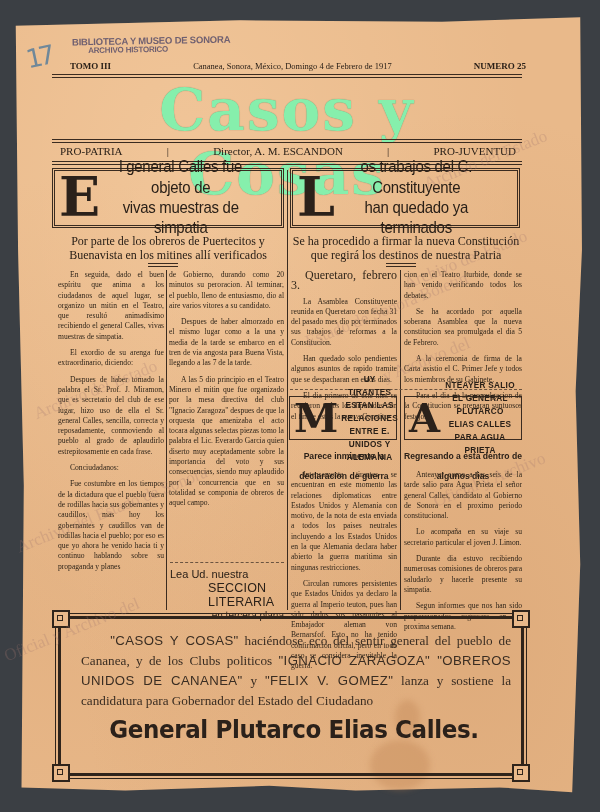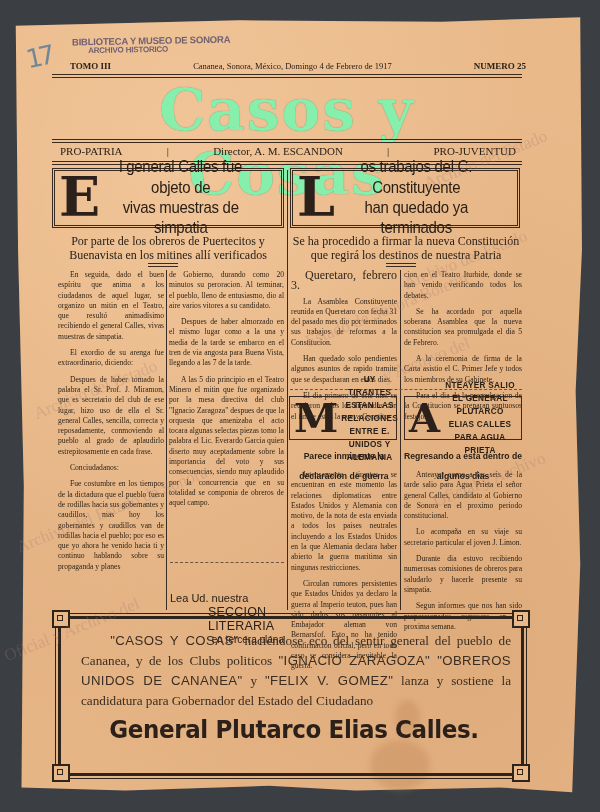--- a/index.html
+++ b/index.html
@@ -82,21 +82,21 @@
   .smallbox .sbtext {
     font-family:"Liberation Sans", sans-serif; font-weight:bold;
     font-size:8.2px; line-height:13px; text-align:center; letter-spacing:0.3px; flex:1;
   }
   .minorhead {
     position:absolute; text-align:center; font-family:"Liberation Sans", sans-serif;
     font-weight:bold; font-size:8.6px; line-height:20px;
   }
   .dotted { position:absolute; border-top:1px dashed #6b5440; }
   .litbox { position:absolute; left:168px; top:568px; width:116px; font-family:"Liberation Sans", sans-serif; }
-  .litbox .l1 { font-size:11px; margin-left:2px;margin-top:24px; }
+  .litbox .l1 { font-size:11px; margin-left:2px; }
   .litbox .l2 { font-size:12.5px; letter-spacing:0.2px; margin-top:1px;padding-left:40px; }
   .litbox .l3 { font-size:10px; text-align:right; margin-top:1px; }
   .adbox {
     position:absolute; left:58px; top:616px; width:466px; height:160px;
     border:3px solid #2f241b; outline:1px solid #2f241b; outline-offset:2px;
     box-sizing:border-box;
   }
   .corner { position:absolute; width:14px; height:14px; border:2.5px solid #2f241b; background:#e9b98a; }
   .corner::after { content:""; position:absolute; left:3px; top:3px; width:4px; height:4px; border:1.5px solid #2f241b; }
   .adtext {

